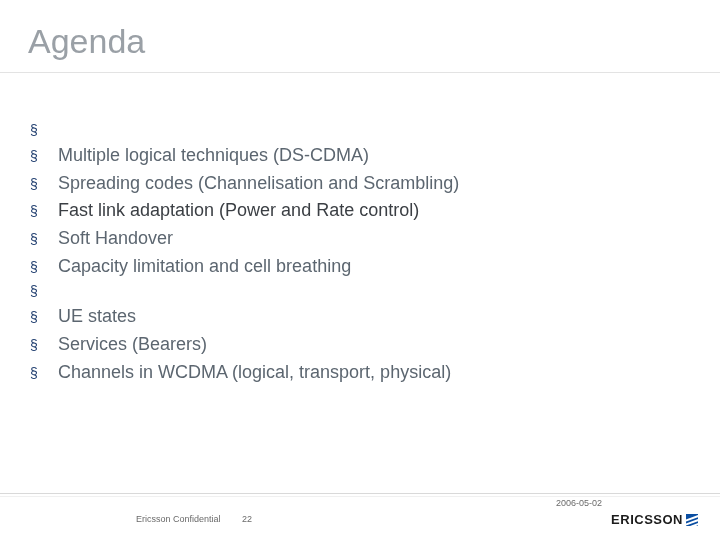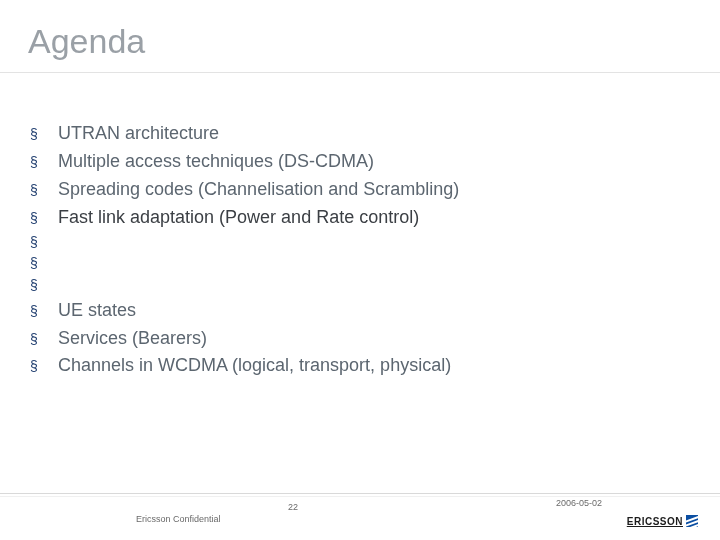--- a/index.html
+++ b/index.html
@@ -83,43 +83,41 @@
     color: #6a6a6a;
   }
   .footer .conf {
     position: absolute;
     left: 136px;
     bottom: 0;
   }
   .footer .page {
     position: absolute;
     left: 242px;
-    bottom: 12px;
-    margin-left: 46px;
+    bottom: 0;
   }
   .footer .date {
     position: absolute;
     right: 118px;
     bottom: 16px;
     margin-left: 40px;
   }
   .logo {
     position: absolute;
     right: 22px;
     bottom: 13px;
     display: flex;
     align-items: center;
     gap: 3px;
   }
   .logo-text {
-    font-size: 10px;
+    font-size: 13px;
     font-weight: 700;
     letter-spacing: 0.5px;
     color: #1c1c1c;
-    text-decoration: underline;
   }
   .logo-mark {
     width: 12px;
     height: 12px;
     background: #0a4ea2;
     position: relative;
     overflow: hidden;
   }
   .logo-mark::before,
   .logo-mark::after {
@@ -147,39 +145,40 @@
 <body>
 
 <div class="slide">
 
   <div class="title">Agenda</div>
   <div class="title-rule"></div>
 
   <div class="content">
     <div class="item">
       <span class="bullet">§</span>
-      <span class="label">UTRAN architecture</span>
-    </div>
-    <div class="item">
-      <span class="bullet">§</span>
-      <span class="label">Multiple access techniques (DS-CDMA)</span>
+    </div>
+    <div class="item">
+      <span class="bullet">§</span>
+      <span class="label">Multiple logical techniques (DS-CDMA)</span>
     </div>
     <div class="item">
       <span class="bullet">§</span>
       <span class="label">Spreading codes (Channelisation and Scrambling)</span>
     </div>
     <div class="item">
       <span class="bullet">§</span>
       <span class="label bold">Fast link adaptation (Power and Rate control)</span>
     </div>
     <div class="item">
       <span class="bullet">§</span>
-    </div>
-    <div class="item">
-      <span class="bullet">§</span>
+      <span class="label">Soft Handover</span>
+    </div>
+    <div class="item">
+      <span class="bullet">§</span>
+      <span class="label">Capacity limitation and cell breathing</span>
     </div>
     <div class="item">
       <span class="bullet">§</span>
     </div>
     <div class="item">
       <span class="bullet">§</span>
       <span class="label">UE states</span>
     </div>
     <div class="item">
       <span class="bullet">§</span>

